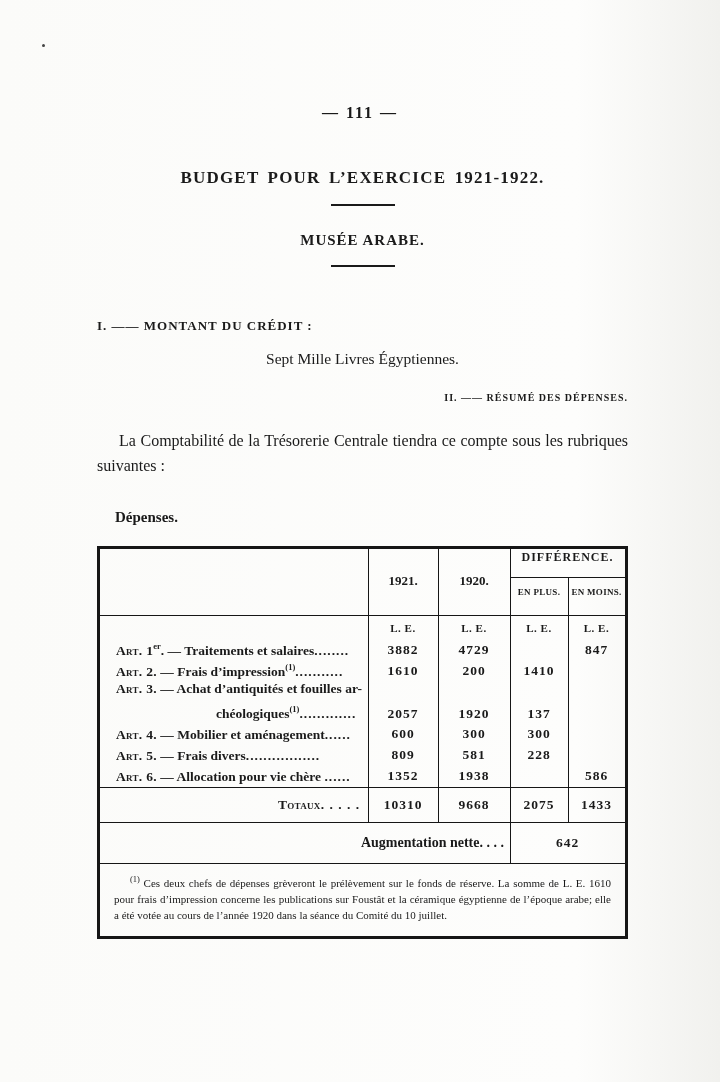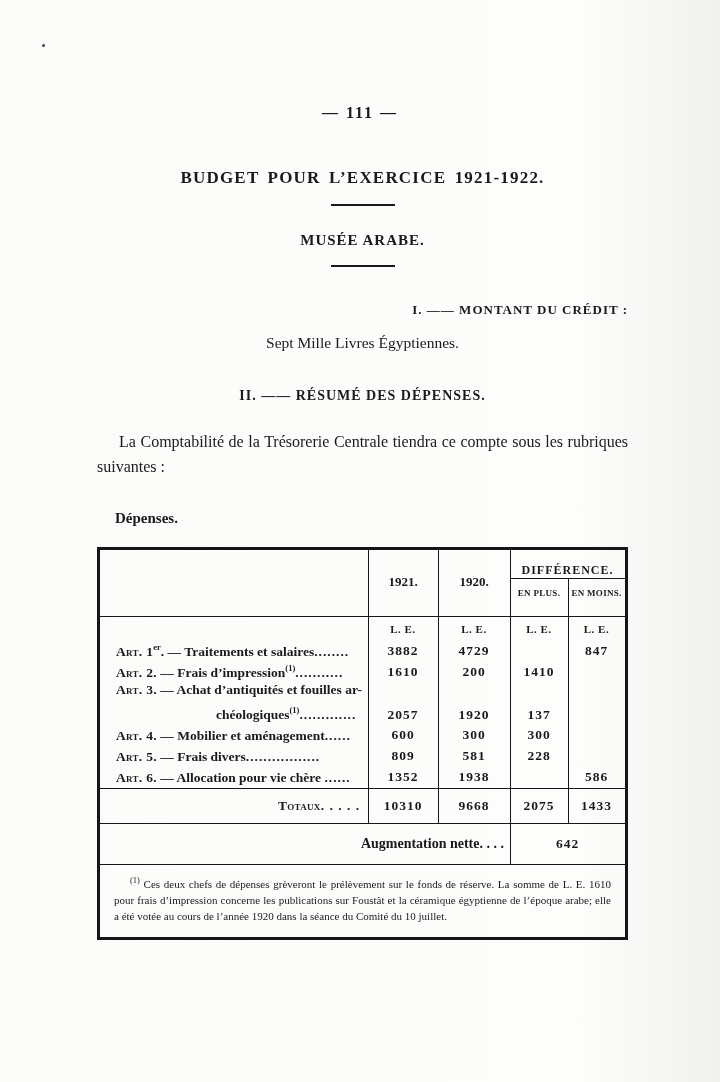--- a/index.html
+++ b/index.html
@@ -11,40 +11,40 @@
     -webkit-font-smoothing:antialiased;
   }
   .page{position:relative;width:720px;height:1082px;overflow:hidden;}
   .speck{position:absolute;left:42px;top:44px;width:3px;height:3px;background:#444;border-radius:50%;}
   .content{width:531px;margin-left:97px;}
 
   .pagenum{padding-top:104px;text-align:center;font-weight:bold;font-size:16px;letter-spacing:2px;}
   .doc-title{margin-top:46px;text-align:center;font-weight:bold;font-size:17px;letter-spacing:1.2px;word-spacing:3px;}
   .rule-short{width:64px;height:2px;background:#1a1a1a;margin:16px auto 0;}
   .doc-subtitle{margin-top:26px;text-align:center;font-weight:bold;font-size:15px;letter-spacing:1px;}
-  .section-head{margin-top:35px;text-align:right;font-weight:bold;font-size:13px;letter-spacing:1px;}
+  .section-head{margin-top:51px;text-align:left;font-weight:bold;font-size:13px;letter-spacing:1px;}
   .section-body{margin-top:16px;text-align:center;font-size:15.5px;}
-  .section-head2{margin-top:36px;text-align:center;font-weight:bold;font-size:14px;letter-spacing:1px;}
+  .section-head2{margin-top:24px;text-align:right;font-weight:bold;font-size:10px;letter-spacing:1px;}
   .paragraph{margin-top:26px;font-size:16px;line-height:1.55;text-align:justify;text-indent:22px;}
   .expenses{margin-top:30px;margin-left:18px;font-weight:bold;font-size:15px;}
 
   
   .btable{position:relative;margin-top:20px;width:531px;box-sizing:border-box;
           border:3px solid #161616;font-size:13px;}
   .hrule{height:1px;background:#161616;}
   .vline{position:absolute;width:1px;background:#161616;}
   .v1{left:268px;top:0;height:274px;}
   .v2{left:338px;top:0;height:274px;}
   .v3{left:410px;top:0;height:315px;}
   .v4{left:468px;top:28px;height:246px;}
 
   .thead{position:relative;height:66px;}
   .h1921{position:absolute;left:268px;width:70px;top:24px;text-align:center;font-weight:bold;font-size:13px;}
   .h1920{position:absolute;left:338px;width:72px;top:24px;text-align:center;font-weight:bold;font-size:13px;}
-  .hdiff{position:absolute;left:410px;width:115px;top:13px;text-align:center;font-weight:bold;font-size:12px;letter-spacing:1px;}
+  .hdiff{position:absolute;left:410px;width:115px;top:1px;text-align:center;font-weight:bold;font-size:12px;letter-spacing:1px;}
   .hdiff-rule{position:absolute;left:410px;width:115px;top:28px;height:1px;background:#161616;}
   .hplus{position:absolute;left:410px;width:58px;top:38px;text-align:center;font-weight:bold;font-size:9px;letter-spacing:0.3px;}
   .hmoins{position:absolute;left:468px;width:57px;top:38px;text-align:center;font-weight:bold;font-size:9px;letter-spacing:0.3px;}
 
   .lerow{display:flex;height:24px;align-items:center;}
   .lbl-cell{box-sizing:border-box;width:268px;padding-left:16px;}
   .c1921{box-sizing:border-box;width:70px;text-align:center;}
   .c1920{box-sizing:border-box;width:72px;text-align:center;}
   .cplus{box-sizing:border-box;width:58px;text-align:center;}
   .cmoins{box-sizing:border-box;width:57px;text-align:center;}

